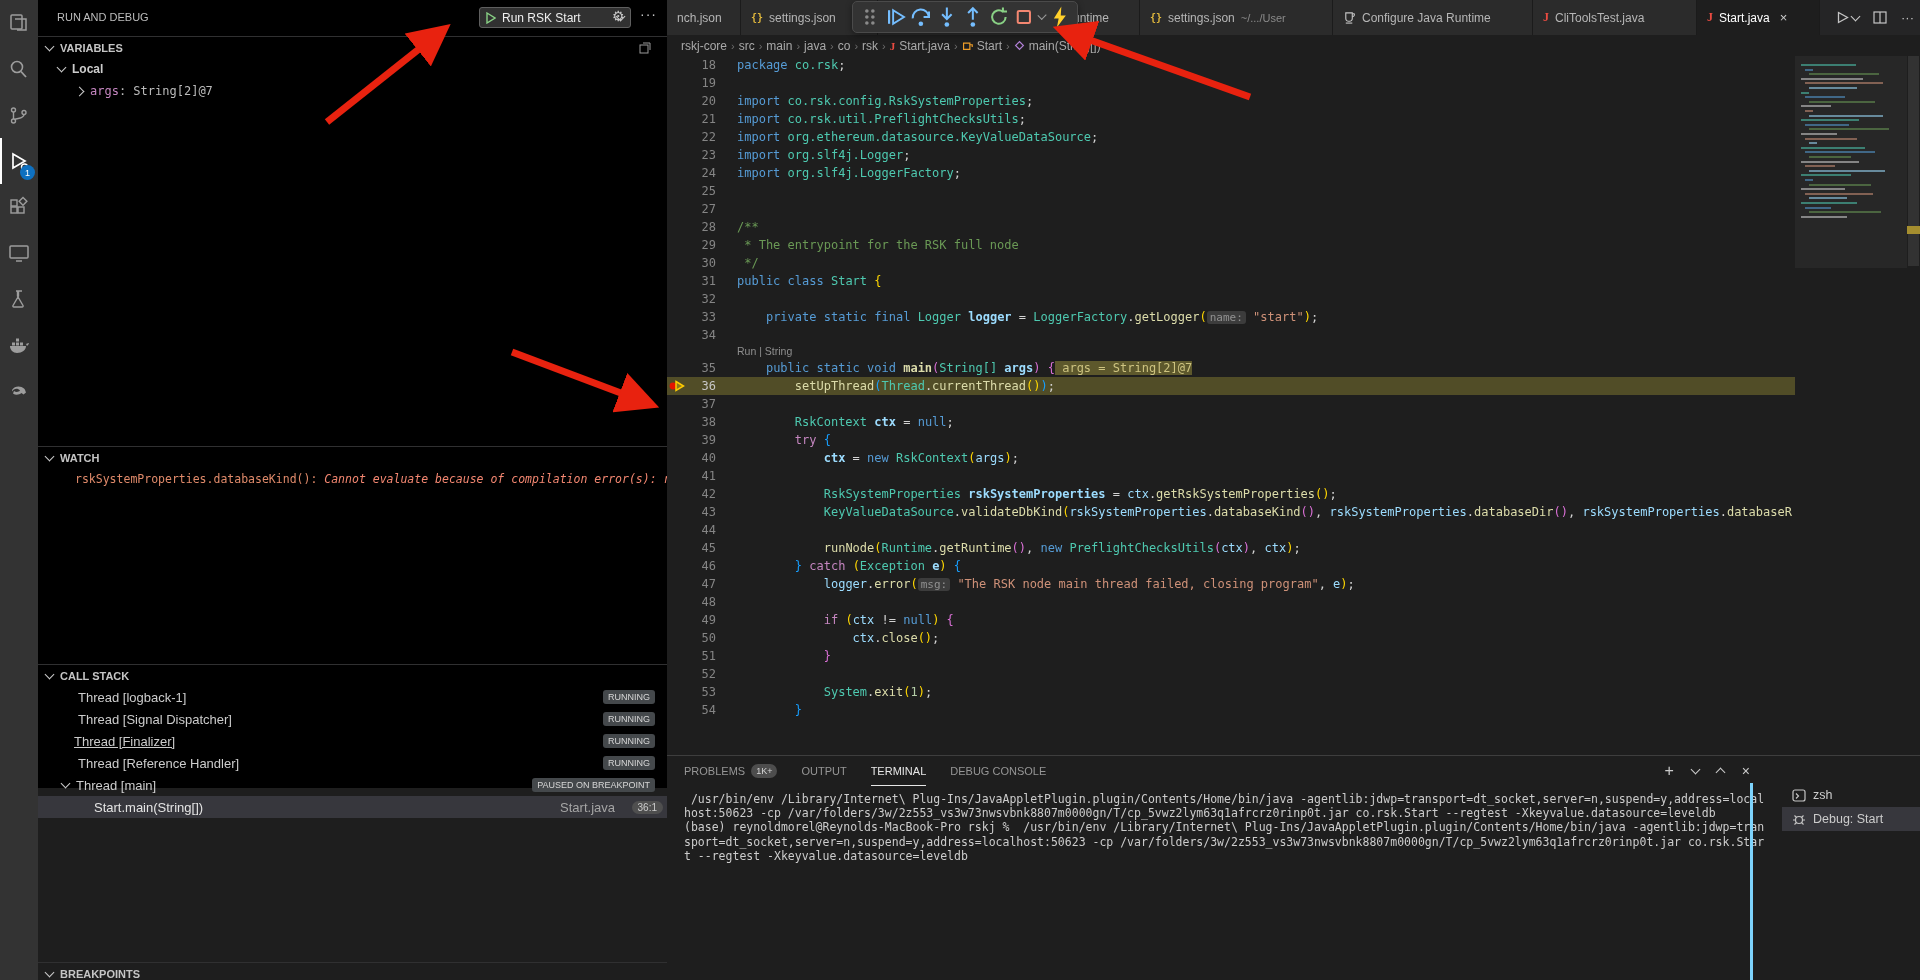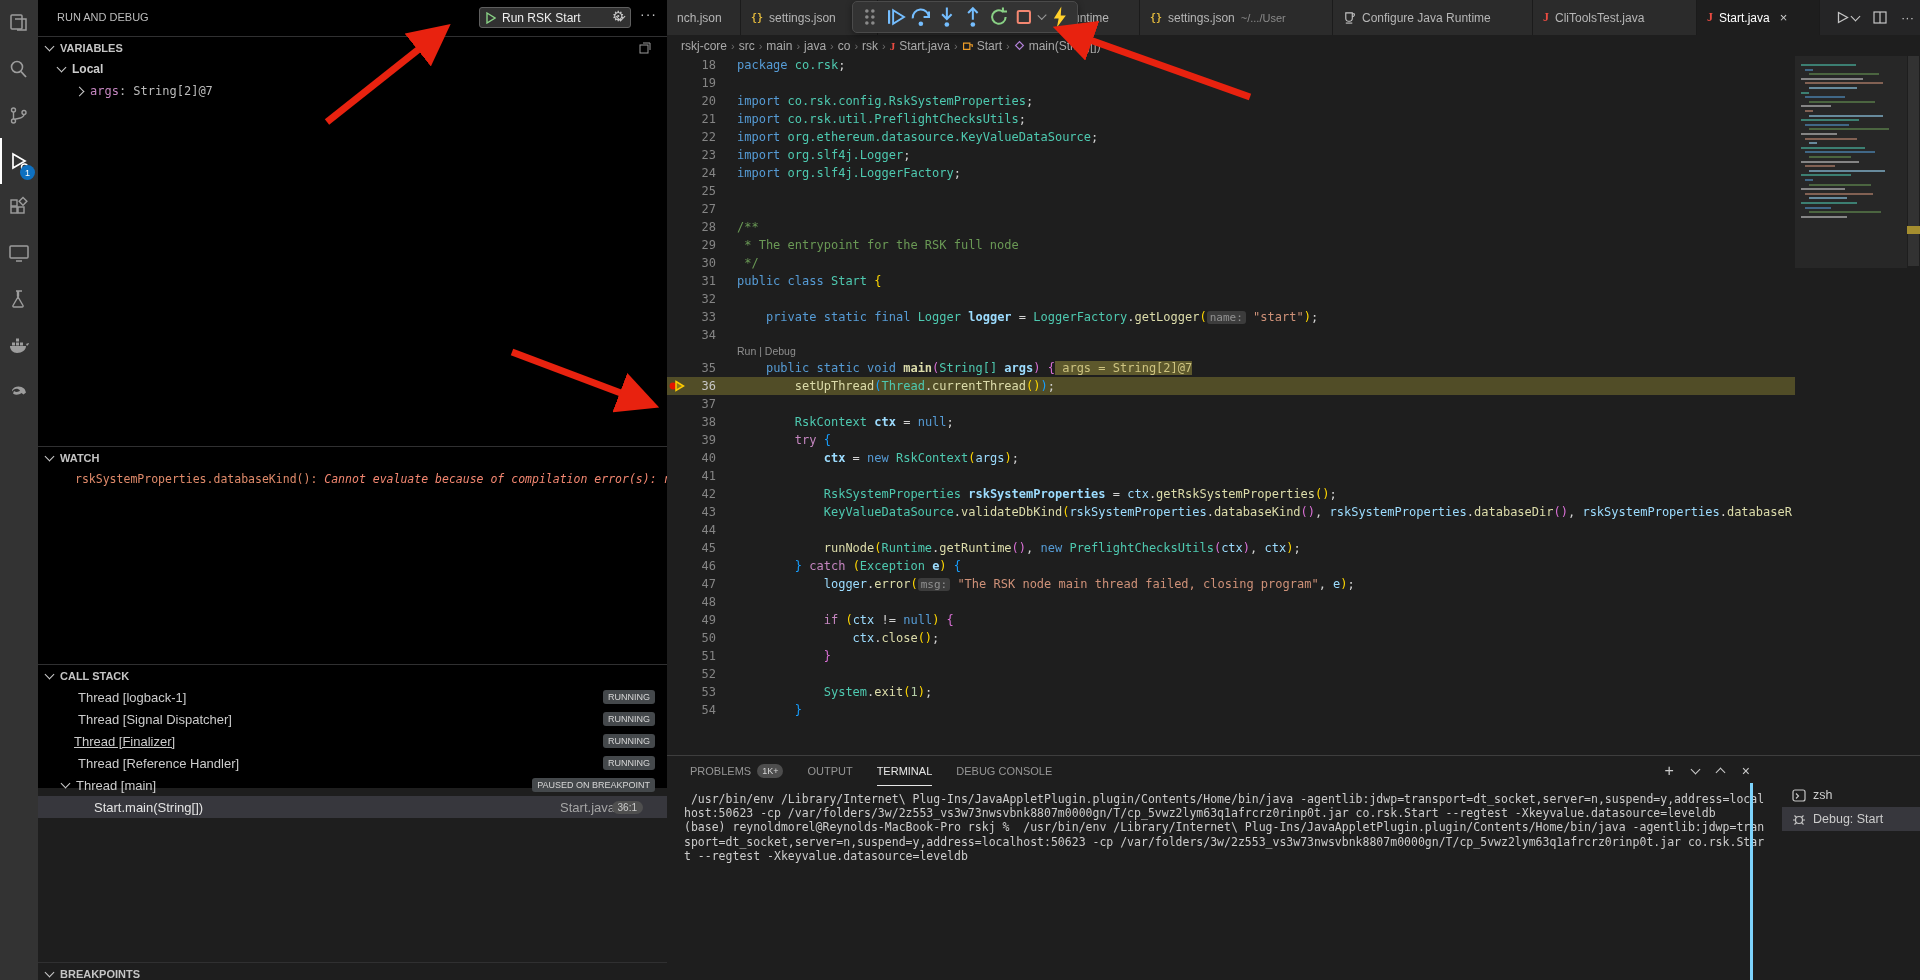--- a/index.html
+++ b/index.html
@@ -68,21 +68,21 @@
   .tk-chip{background:#5d582c;color:#cdc380;}
   .gut-ic{position:absolute;left:2px;top:1px;}
   
   #minimap{position:absolute;left:1128px;top:56px;width:112px;height:699px;background:#1e1e1e;}
   #minimap .vp{position:absolute;left:0;top:0;width:112px;height:212px;background:rgba(255,255,255,.045);}
   #scrollbar{position:absolute;left:1240px;top:56px;width:13px;height:699px;}
   #scrollbar .slider{position:absolute;left:1px;top:0;width:11px;height:210px;background:rgba(121,121,121,.22);}
   #scrollbar .mark{position:absolute;left:0;top:170px;width:13px;height:8px;background:#a58e2f;}
   
   #panel{position:absolute;left:0;top:755px;width:1253px;height:225px;background:#1e1e1e;border-top:1px solid #3e3e3e;}
-  #panel-tabs{position:absolute;left:17px;top:0;height:30px;display:flex;align-items:center;gap:24px;margin-left:6px;}
+  #panel-tabs{position:absolute;left:17px;top:0;height:30px;display:flex;align-items:center;gap:24px;}
   .ptab{display:flex;align-items:center;gap:6px;font-size:11px;color:#969696;height:30px;box-sizing:border-box;}
   .ptab.active{color:#e7e7e7;border-bottom:1px solid #e7e7e7;}
   .ptab .badge{border-radius:9px;background:#4d4d4d;}
   #panel-actions{position:absolute;right:170px;top:0;height:30px;display:flex;align-items:center;gap:18px;color:#cccccc;font-size:14px;}
   #term{position:absolute;left:17px;top:36px;width:1090px;font-family:"DejaVu Sans Mono",monospace;font-size:11.5px;
         line-height:14.2px;color:#cccccc;white-space:pre;}
   #sessions{position:absolute;right:0;top:27px;width:138px;height:198px;border-left:3px solid #7dd3fc;padding-left:29px;}
   .sess-row{height:24px;display:flex;align-items:center;gap:7px;padding-left:10px;box-sizing:border-box;font-size:12.5px;color:#cccccc;}
   .sess-row.active{background:#37373d;}
   
@@ -220,21 +220,21 @@
           <span class="badge" style="position: absolute; right: 12px;">RUNNING</span>
         </div>
         <div class="row thread-row" style="top: 774px; padding-left: 24px; gap: 7px;">
           <span class="chev down"></span>
           <span class="lbl">Thread [main]</span>
           <span class="badge" style="position: absolute; right: 12px;">PAUSED ON BREAKPOINT</span>
         </div>
         <div class="row frame-row" style="top: 796px; padding-left: 56px;">
           <span style="color: rgb(228, 228, 228);">Start.main(String[])</span>
           <span style="position: absolute; right: 52px; color: rgb(165, 165, 165);">Start.java</span>
-          <span class="pill" style="position: absolute; right: 24px;">36:1</span>
+          <span class="pill" style="position: absolute; right: 4px;">36:1</span>
         </div>
       </div>
 
     <div class="sec-header" style="top:962px">
       <span class="chev down"></span>
       <span>BREAKPOINTS</span>
     </div>
   </div>
 
   <div id="editorcol" class="abs">
@@ -372,21 +372,21 @@
         <div class="cl"><span class="ln">24</span><span class="tk-k">import</span><span class="tk-d"> </span><span class="tk-t">org.slf4j.LoggerFactory</span><span class="tk-d">;</span></div>
         <div class="cl"><span class="ln">25</span></div>
         <div class="cl"><span class="ln">27</span></div>
         <div class="cl"><span class="ln">28</span><span class="tk-c">/**</span></div>
         <div class="cl"><span class="ln">29</span><span class="tk-c"> * The entrypoint for the RSK full node</span></div>
         <div class="cl"><span class="ln">30</span><span class="tk-c"> */</span></div>
         <div class="cl"><span class="ln">31</span><span class="tk-k">public class</span><span class="tk-d"> </span><span class="tk-t">Start</span><span class="tk-d"> </span><span class="tk-b1">{</span></div>
         <div class="cl"><span class="ln">32</span></div>
         <div class="cl"><span class="ln">33</span><span class="tk-d">    </span><span class="tk-k">private static final</span><span class="tk-d"> </span><span class="tk-t">Logger</span><span class="tk-d"> </span><span class="tk-vb">logger</span><span class="tk-d"> = </span><span class="tk-t">LoggerFactory</span><span class="tk-d">.</span><span class="tk-y">getLogger</span><span class="tk-b1">(</span><span class="tk-i">name:</span><span class="tk-d"> </span><span class="tk-s">"start"</span><span class="tk-b1">)</span><span class="tk-d">;</span></div>
         <div class="cl"><span class="ln">34</span></div>
-        <div class="lens">Run | Debug</div>
+        <div class="lens">Run | String</div>
         <div class="cl"><span class="ln">35</span><span class="tk-d">    </span><span class="tk-k">public static void</span><span class="tk-d"> </span><span class="tk-yb">main</span><span class="tk-b2">(</span><span class="tk-t">String[]</span><span class="tk-d"> </span><span class="tk-vb">args</span><span class="tk-b2">)</span><span class="tk-d"> </span><span class="tk-b2">{</span><span class="tk-chip"> args = String[2]@7</span></div>
         <div class="cl cur"><span class="gut-ic"><svg width="17" height="16" viewBox="0 0 17 16">
               <circle cx="4" cy="8" r="3.4" fill="#e51400"></circle>
               <path d="M7 3.5L14.5 8 7 12.5z" fill="rgba(255,204,0,.35)" stroke="#fc0" stroke-width="1.5"></path>
             </svg></span><span class="ln">36</span><span class="tk-d">        </span><span class="tk-y">setUpThread</span><span class="tk-b3">(</span><span class="tk-t">Thread</span><span class="tk-d">.</span><span class="tk-y">currentThread</span><span class="tk-b1">()</span><span class="tk-b3">)</span><span class="tk-d">;</span></div>
         <div class="cl"><span class="ln">37</span></div>
         <div class="cl"><span class="ln">38</span><span class="tk-d">        </span><span class="tk-t">RskContext</span><span class="tk-d"> </span><span class="tk-vb">ctx</span><span class="tk-d"> = </span><span class="tk-k">null</span><span class="tk-d">;</span></div>
         <div class="cl"><span class="ln">39</span><span class="tk-d">        </span><span class="tk-pk">try</span><span class="tk-d"> </span><span class="tk-b3">{</span></div>
         <div class="cl"><span class="ln">40</span><span class="tk-d">            </span><span class="tk-vb">ctx</span><span class="tk-d"> = </span><span class="tk-k">new</span><span class="tk-d"> </span><span class="tk-t">RskContext</span><span class="tk-b1">(</span><span class="tk-v">args</span><span class="tk-b1">)</span><span class="tk-d">;</span></div>
         <div class="cl"><span class="ln">41</span></div>

